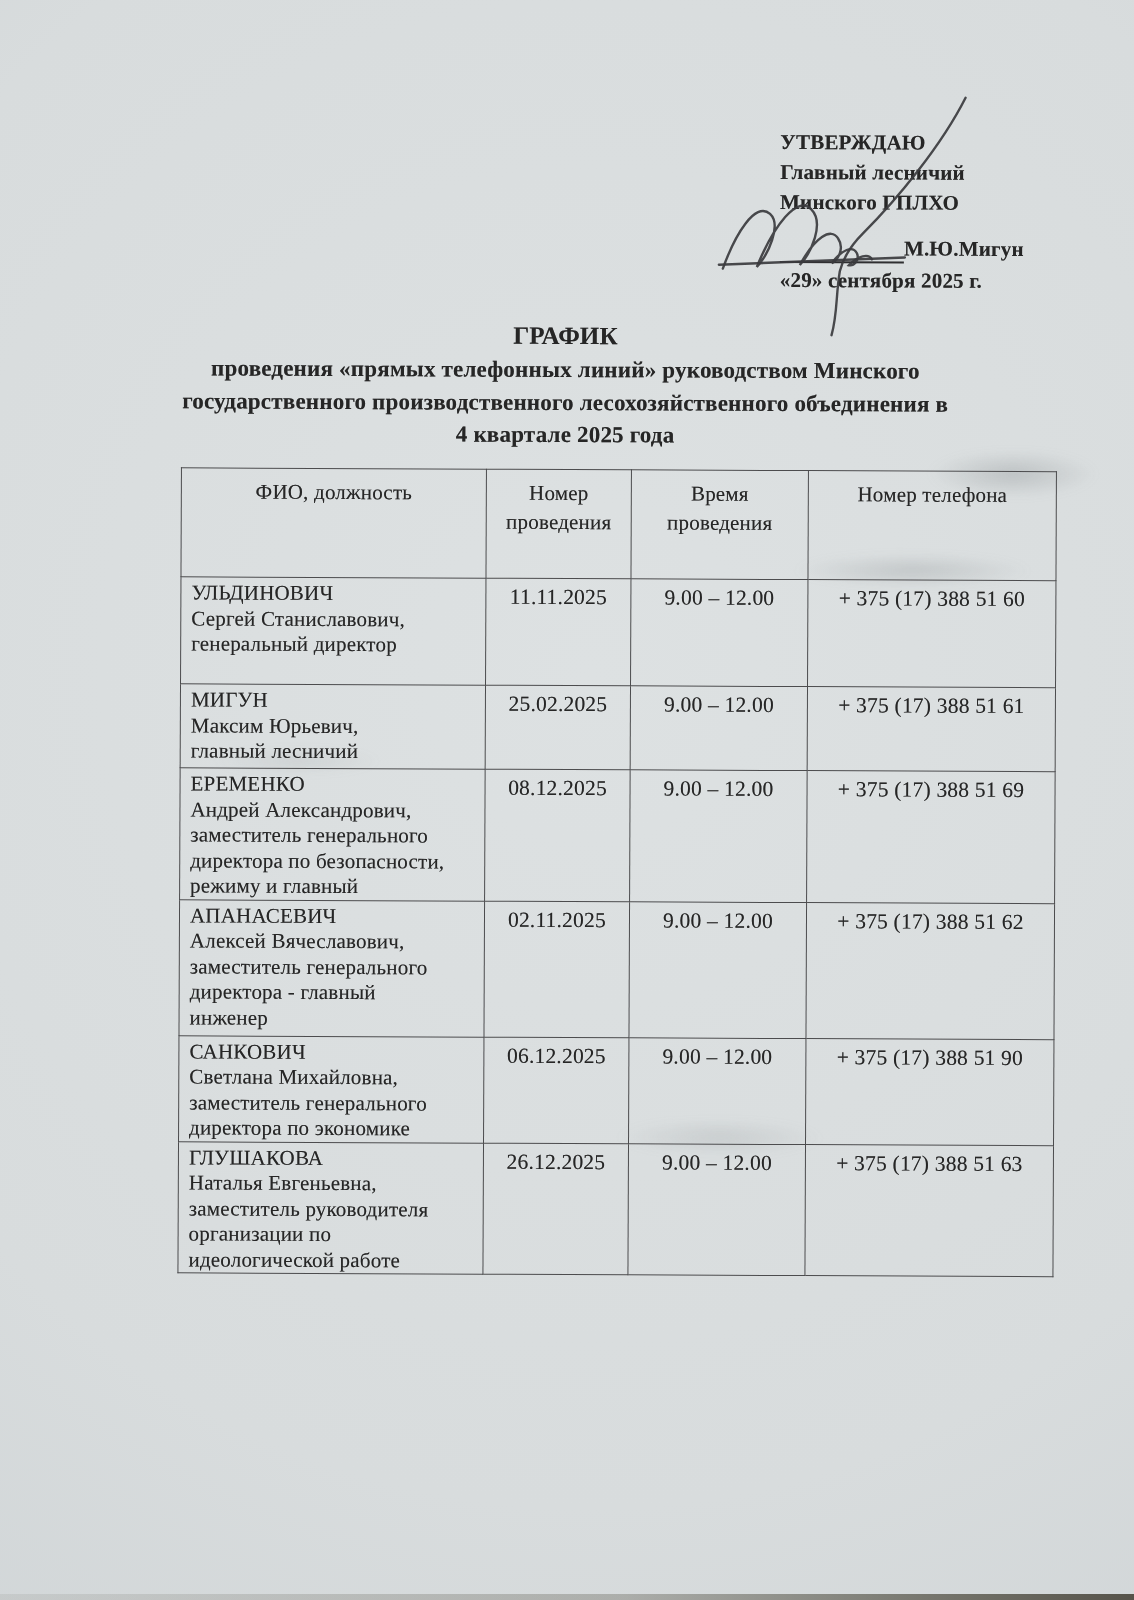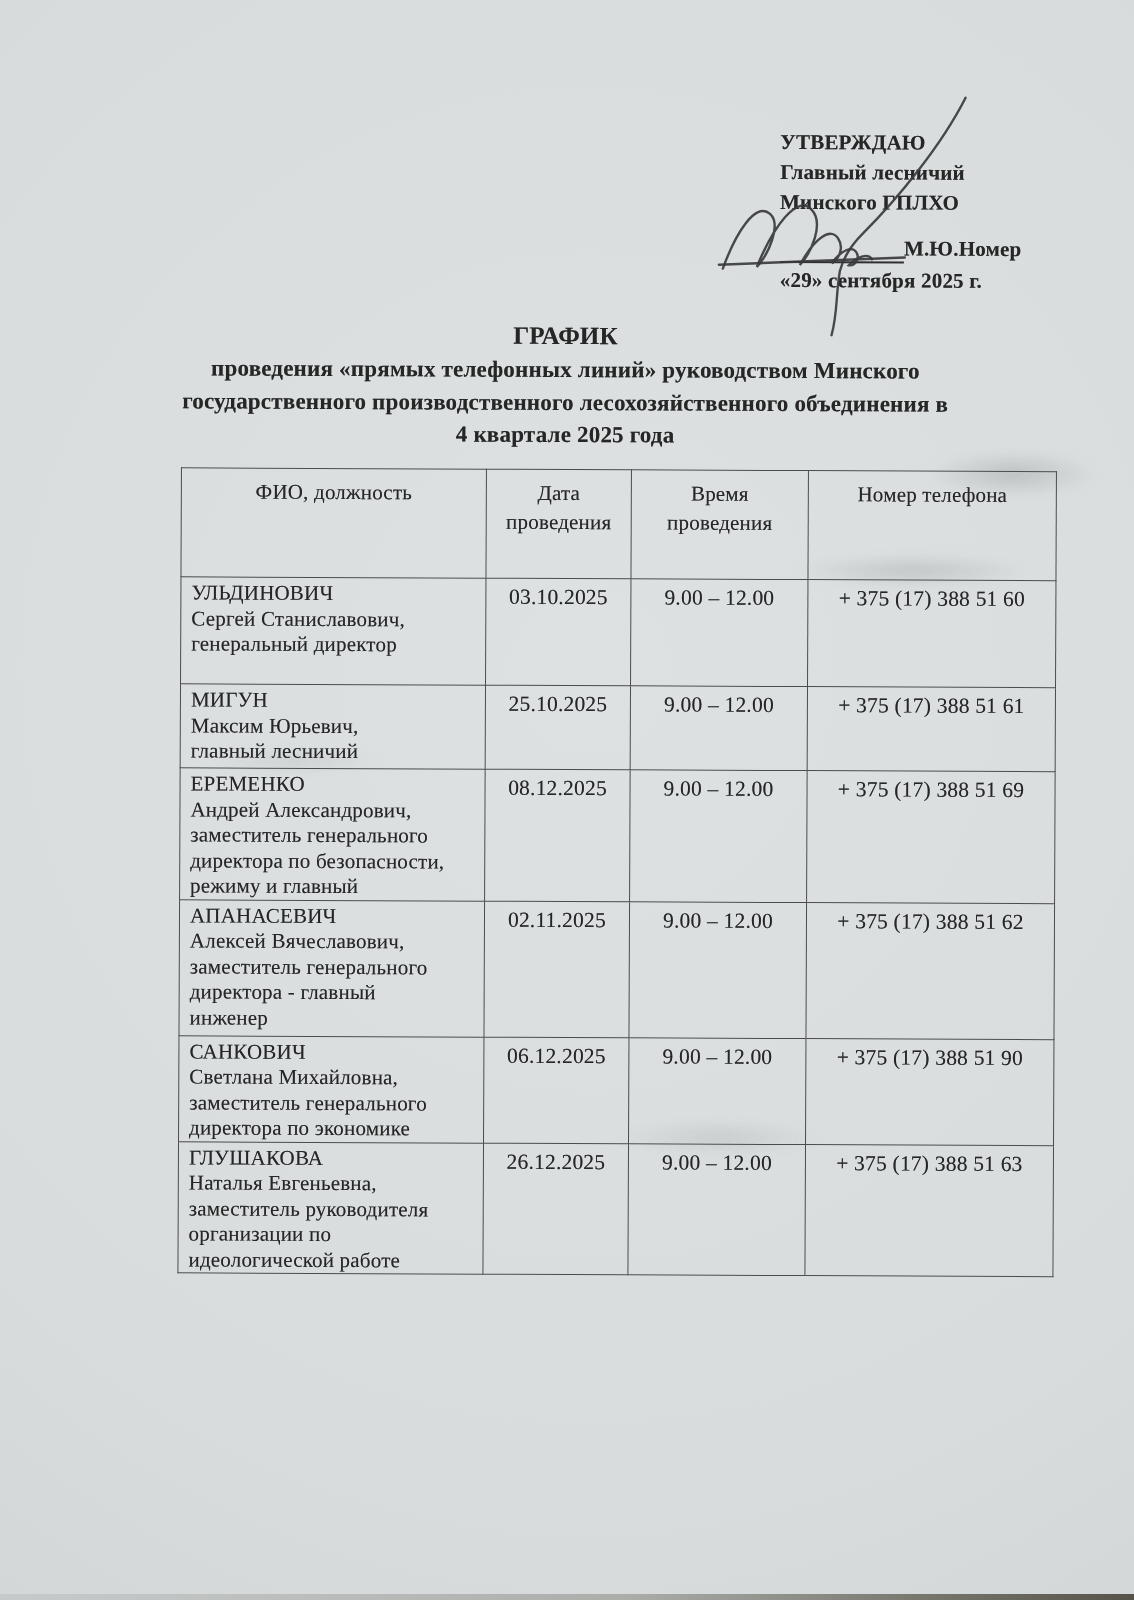--- a/index.html
+++ b/index.html
@@ -104,21 +104,21 @@
   <div class="smudge s2"></div>
   <div class="smudge s3"></div>
   <div class="smudge s4"></div>
 
   <div class="approval">
     <div>УТВЕРЖДАЮ</div>
     <div>Главный лесничий</div>
     <div>Минского ГПЛХО</div>
     <div class="sig-row">
       <span class="sig-line"></span>
-      <span>М.Ю.Номер</span>
+      <span>М.Ю.Мигун</span>
     </div>
     <div class="date-line">«29» сентября 2025 г.</div>
   </div>
 
   <svg class="signature-svg" width="340" height="250" viewBox="0 0 340 250">
     <path d="M276,10 C252,58 208,112 174,146 C162,158 154,172 151,184 C147,208 149,226 143,248"></path>
     <path d="M34,182 C46,148 66,114 81,127 C93,138 79,168 68,180 C85,138 108,108 122,122 C136,136 122,166 111,178 C126,150 142,140 149,151 C156,161 149,173 143,176 C153,162 164,158 168,166 C171,173 165,179 160,178 C169,168 180,166 183,172"></path>
     <path d="M30,178 L216,170"></path>
   </svg>
 
@@ -132,41 +132,41 @@
   <table class="schedule">
     <colgroup>
       <col style="width:305px">
         <col style="width:145px">
         <col style="width:177px">
         <col style="width:248px">
     </colgroup>
     <thead>
       <tr style="height:109px">
         <th>ФИО, должность</th>
-        <th>Дата
+        <th>Номер
 проведения</th>
         <th>Время
 проведения</th>
         <th>Номер телефона</th>
       </tr>
     </thead>
     <tbody>
       <tr style="height:107px">
         <td class="c-name">УЛЬДИНОВИЧ
 Сергей Станиславович,
 генеральный директор</td>
-        <td class="c-date">03.10.2025</td>
+        <td class="c-date">11.11.2025</td>
         <td class="c-time">9.00 – 12.00</td>
         <td class="c-phone">+ 375 (17) 388 51 60</td>
       </tr>
       <tr style="height:84px">
         <td class="c-name">МИГУН
 Максим Юрьевич,
 главный лесничий</td>
-        <td class="c-date">25.10.2025</td>
+        <td class="c-date">25.02.2025</td>
         <td class="c-time">9.00 – 12.00</td>
         <td class="c-phone">+ 375 (17) 388 51 61</td>
       </tr>
       <tr style="height:128px">
         <td class="c-name">ЕРЕМЕНКО
 Андрей Александрович,
 заместитель генерального
 директора по безопасности,
 режиму и главный</td>
         <td class="c-date">08.12.2025</td>

